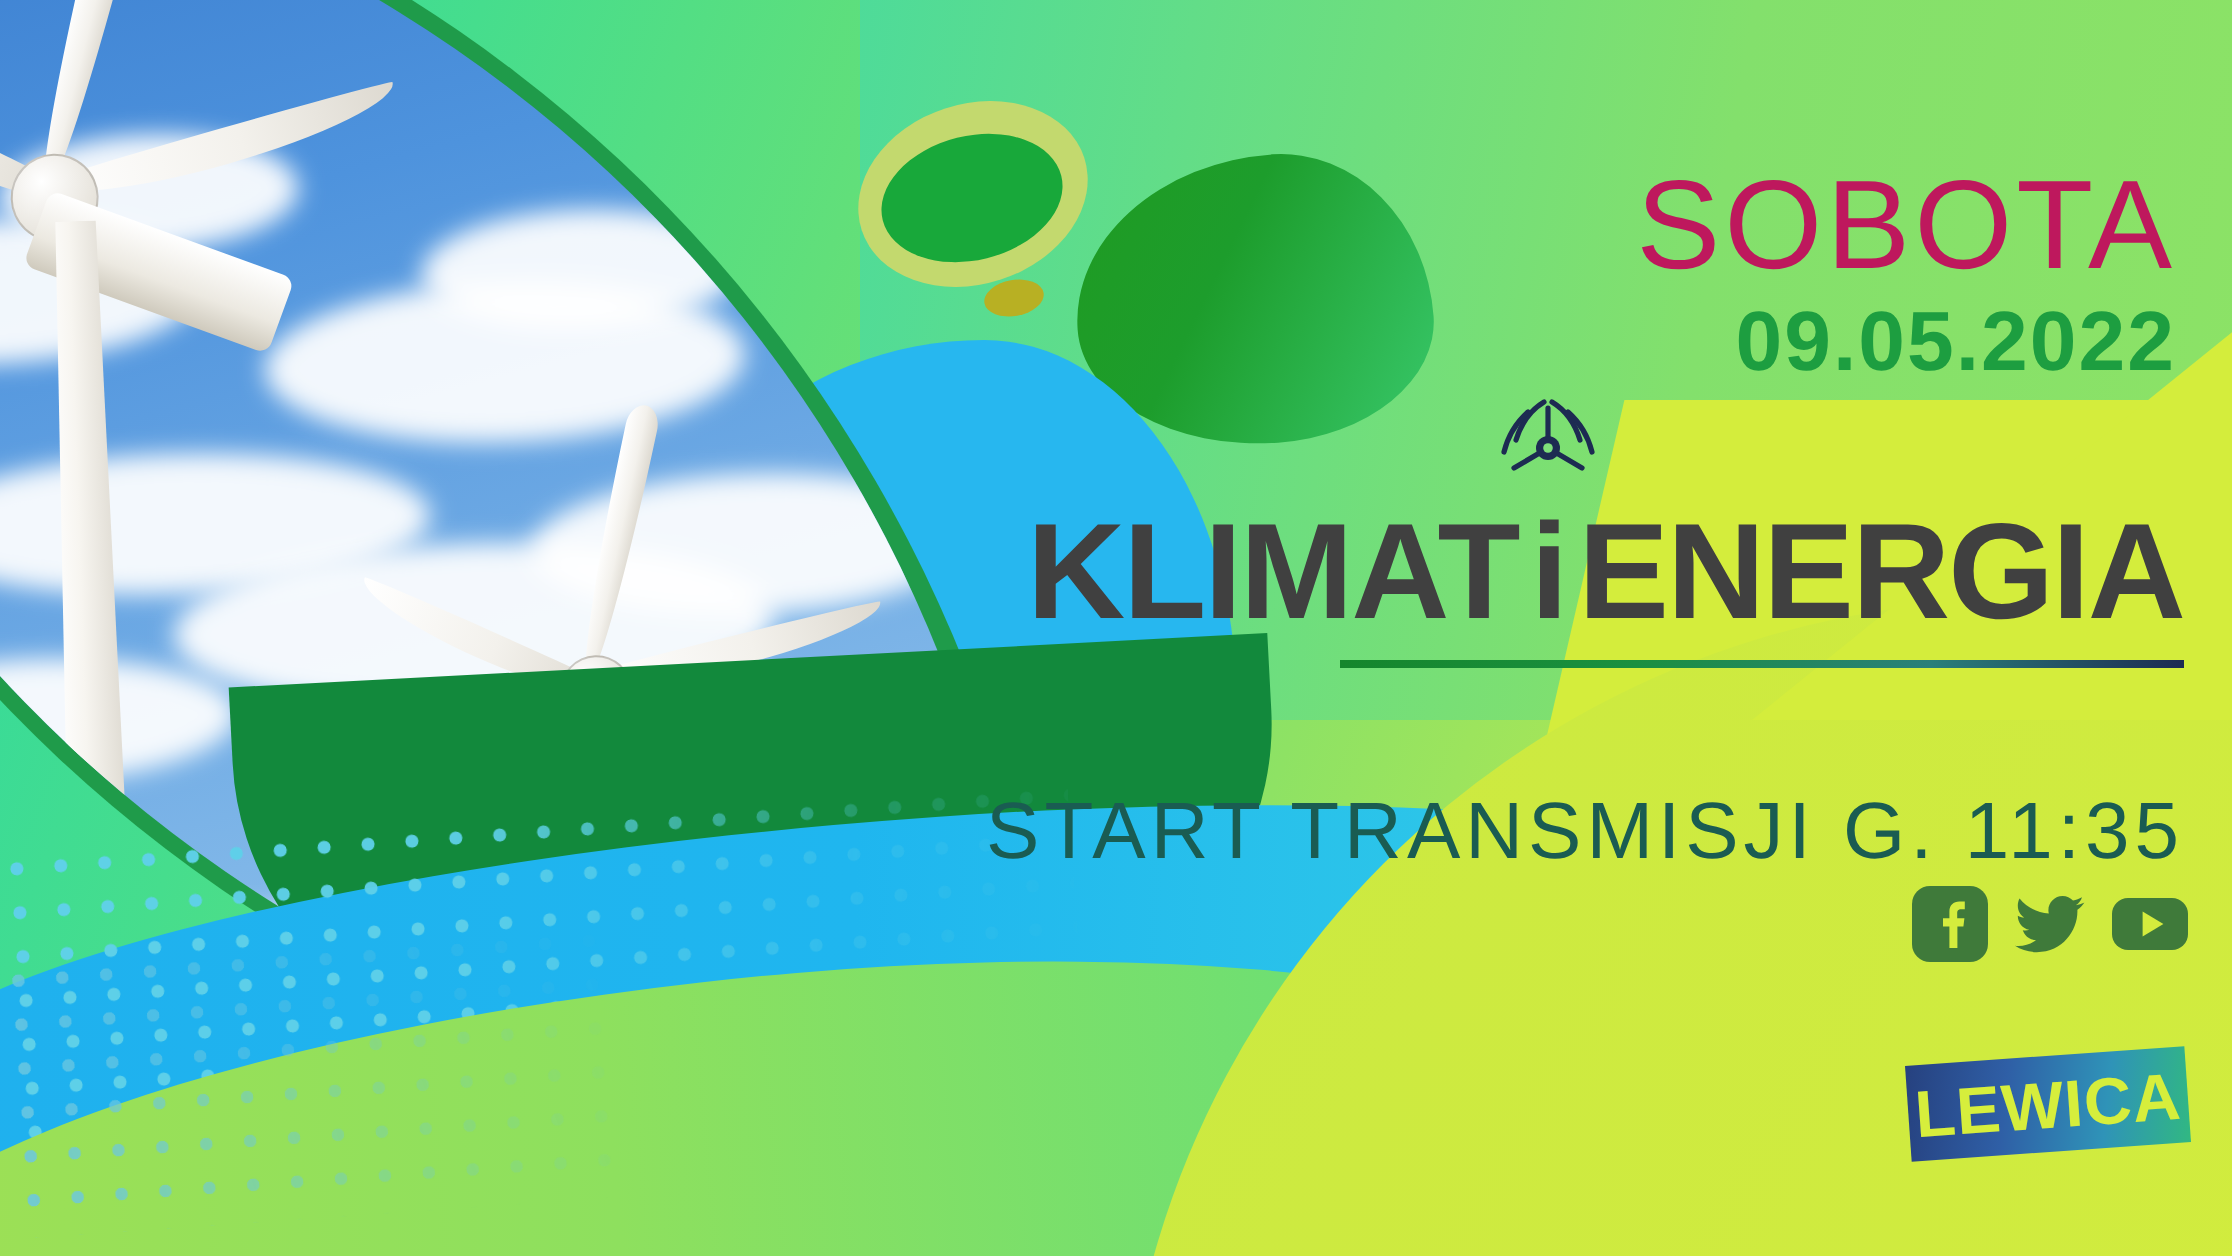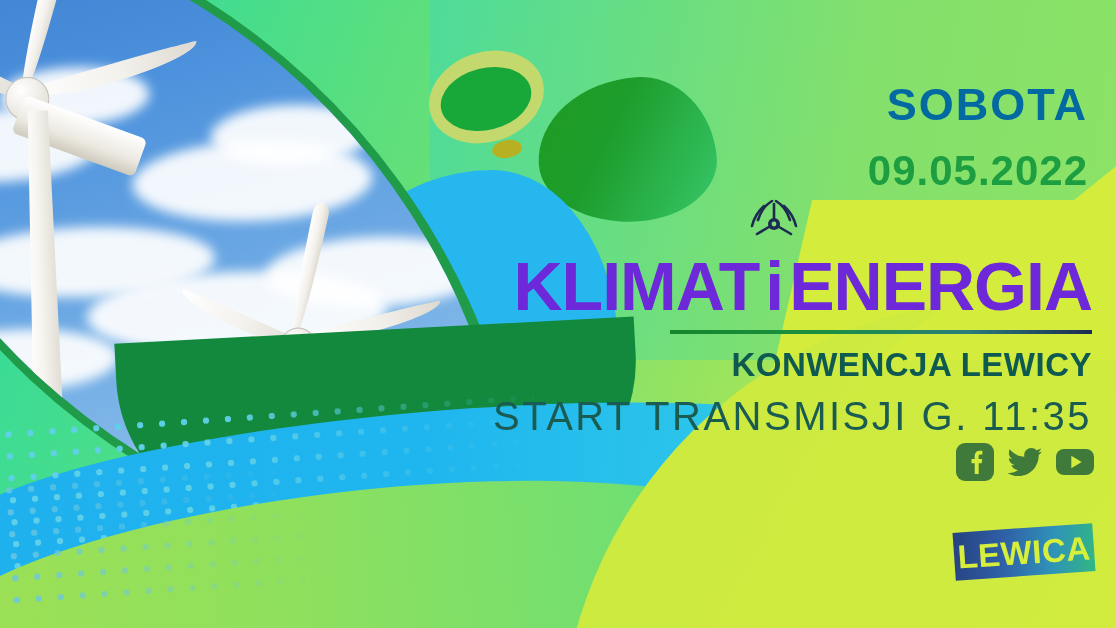--- a/index.html
+++ b/index.html
@@ -211,44 +211,44 @@
     width: 520px; height: 230px;
     background: #12893c;
     border-radius: 0 0 60% 60% / 0 0 100% 100%;
     transform: rotate(-3deg);
   }
 
   
   .sobota {
     position: absolute;
     right: 28px; top: 82px;
-    font-size: 45px;
-    font-weight: bold;
-    color: #0369a1;
+    font-size: 63px;
+    font-weight: normal;
+    color: #be185d;
     letter-spacing: 2px;
     line-height: 1;
     text-align: right;
   }
   .date {
     position: absolute;
     right: 28px; top: 150px;
     font-size: 42px;
     font-weight: bold;
     color: #1d9e40;
     letter-spacing: 1px;
     line-height: 1;
     text-align: right;
   }
 
   .title {
     position: absolute;
     right: 24px; top: 252px;
     font-size: 68px;
     font-weight: bold;
-    color: #6d28d9;
+    color: #404040;
     letter-spacing: -1px;
     line-height: 1;
     white-space: nowrap;
     text-align: right;
   }
   .title .i-letter {
     position: relative;
     display: inline-block;
     padding: 0 6px;
   }
@@ -397,21 +397,20 @@
             <path d="M48 26 Q44 13 34 7"></path>
             <path d="M54 32 Q51 20 42 12"></path>
           </g>
           <circle cx="32" cy="30" r="6" fill="#1d2b52"></circle>
           <circle cx="32" cy="30" r="2.4" fill="#7fe07a"></circle>
         </svg></span><span>i</span></span><span>ENERGIA</span>
   </div>
 
   <div class="rule"></div>
 
-  <div class="konwencja">KONWENCJA LEWICY</div>
   <div class="start">START TRANSMISJI G. 11:35</div>
 
   <div class="socials">
     <span class="social-icon">
       <svg viewBox="0 0 38 38" width="38" height="38" aria-hidden="true">
         <rect x="0" y="0" width="38" height="38" rx="9" fill="#3f7a3a"></rect>
         <path d="M22.6 20.3h3.1l.5-4.2h-3.6v-2.5c0-1.2.4-2 2-2h1.8V7.8c-.3 0-1.4-.1-2.7-.1-3 0-5 1.8-5 5.1v3.3h-3.2v4.2h3.2V31h4v-10.7z" fill="#d4ec3d"></path>
       </svg>
     </span>
     <span class="social-icon">

